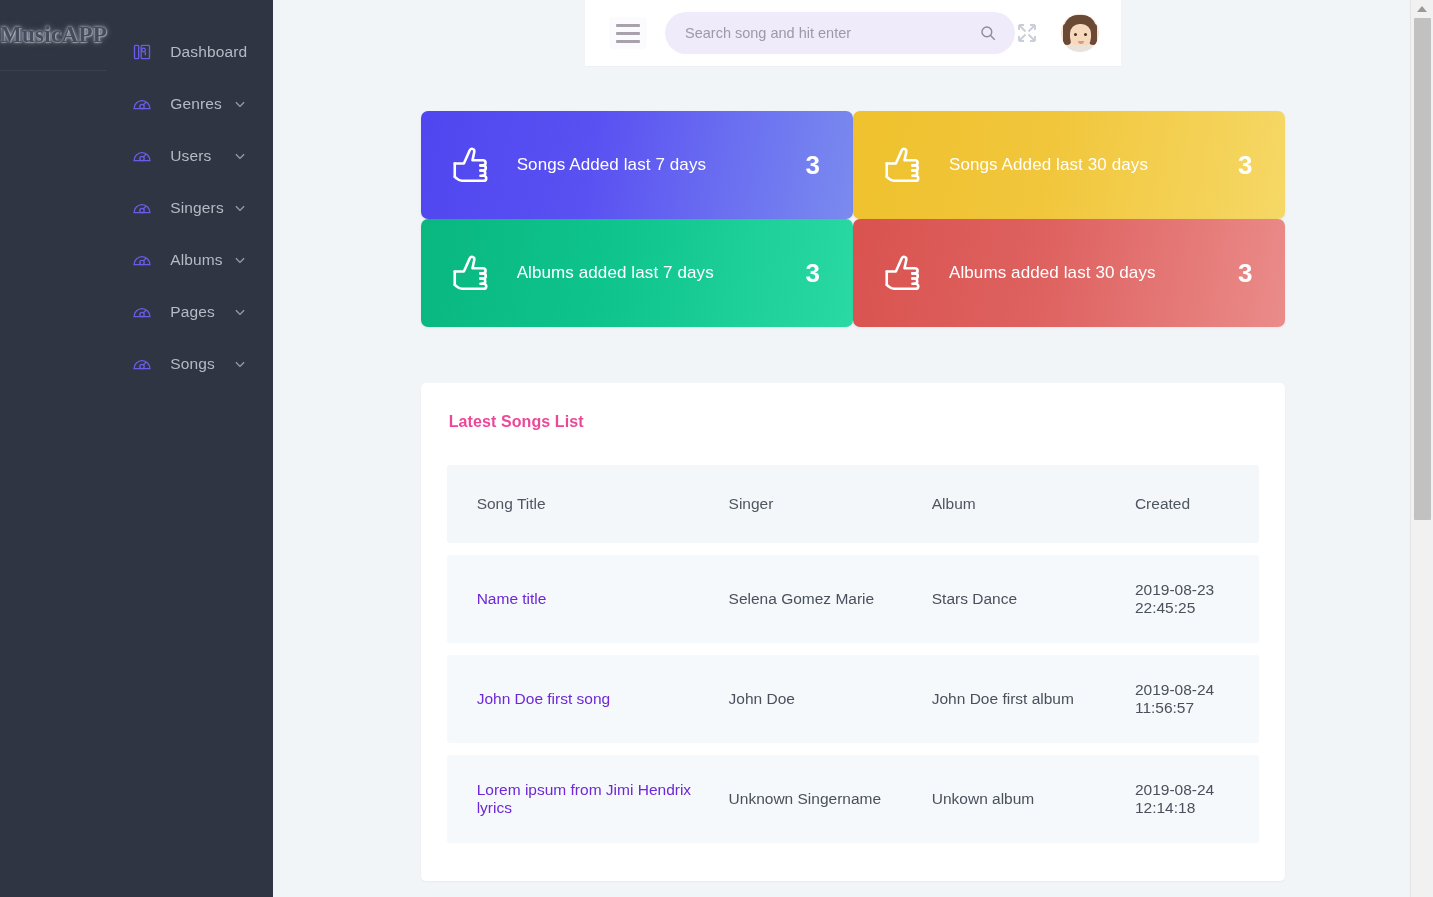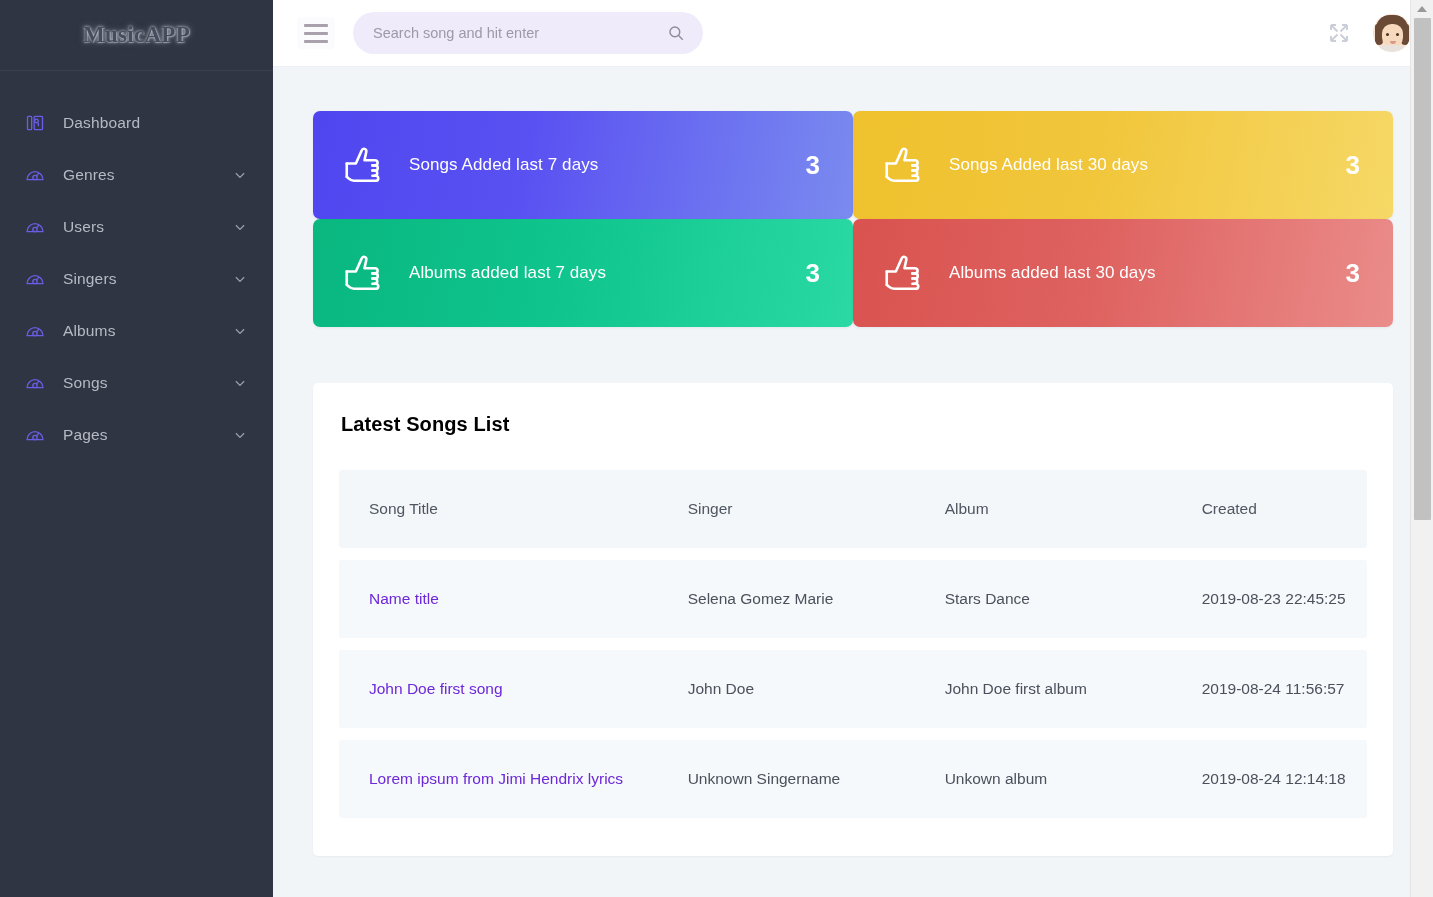--- a/index.html
+++ b/index.html
@@ -9,21 +9,21 @@
     overflow: hidden;
     font-family: "Liberation Sans", sans-serif;
     background: #ffffff;
   }
   .app { display: flex; width: 1433px; height: 897px; position: relative; }
 
   
   .sidebar {
     width: 273px; min-width: 273px; height: 897px;
     background: #2f3542;
-    display: flex; flex-direction: column;
+    display: flex; flex-direction: row;
   }
   .logo-box {
     height: 71px; min-height: 71px;
     display: flex; align-items: center; justify-content: center;
     border-bottom: 1px solid #3a4150;
   }
   .logo-text {
     font-family: "Liberation Serif", serif;
     font-size: 23px; font-weight: bold; letter-spacing: .3px;
     color: #454d5d;
@@ -44,21 +44,21 @@
   .nav-ico svg { display: block; }
   .nav-label {
     margin-left: 17px; font-size: 15.5px; color: #b6bac4;
     letter-spacing: .15px; flex: 1;
   }
   .chev { width: 14px; height: 14px; color: #9aa0ad; }
 
   
   .main {
     flex: 1; height: 897px; display: flex; flex-direction: column;
-    background: #f1f5f8; overflow: hidden; position: relative;
+    background: #f1f5f8; overflow: hidden; position: relative; align-items: center;
   }
   .topbar {
     height: 67px; min-height: 67px; background: #ffffff;
     display: flex; align-items: center; padding: 0 22px 0 24px;
     border-bottom: 1px solid #eceff3;
   }
   .burger {
     width: 38px; height: 32px; border-radius: 5px;
     display: flex; flex-direction: column; align-items: center;
     justify-content: center; gap: 5px; cursor: pointer; background: #fbfafc;
@@ -121,21 +121,21 @@
   .stat.yellow { background: linear-gradient(100deg,#efc12e 0%,#f1c63b 45%,#f6d866 100%); }
   .stat.green  { background: linear-gradient(100deg,#09b77f 0%,#0fc48d 45%,#2ad9a4 100%); }
   .stat.red    { background: linear-gradient(100deg,#d9534f 0%,#de6260 45%,#ea8c8a 100%); }
 
   
   .panel {
     margin-top: 56px; background: #ffffff; border-radius: 5px;
     padding: 30px 26px 26px 26px; box-shadow: 0 1px 2px rgba(40,50,70,.05);
   }
   .panel-title {
-    font-size: 20px; font-weight: bold; color: #000000;
+    font-size: 16px; font-weight: bold; color: #ec4899;
     letter-spacing: .1px; padding-left: 2px;
   }
   table.songs { width: 100%; border-collapse: separate; border-spacing: 0 12px; margin-top: 22px; }
   table.songs thead th {
     background: #f3f7f9; text-align: left; font-weight: 400;
     font-size: 15.5px; color: #4e5661; padding: 26px 0 26px 30px; height: 78px;
   }
   table.songs thead th:first-child { border-radius: 3px 0 0 3px; }
   table.songs thead th:last-child  { border-radius: 0 3px 3px 0; }
   table.songs tbody td {
@@ -254,37 +254,37 @@
       </div>
 
       <div class="nav-item">
         <span class="nav-ico">
           <svg viewBox="0 0 24 24" width="20" height="20" fill="none" stroke="currentColor" stroke-width="1.6">
             <path d="M2.5 17.5a9.5 9.5 0 0 1 19 0z"></path>
             <circle cx="12" cy="15" r="2.6"></circle>
             <path d="M13.6 13.2 17 9.4"></path>
           </svg>
         </span>
+        <span class="nav-label">Pages</span>
+        <span class="chev">
+          <svg viewBox="0 0 24 24" width="14" height="14" fill="none" stroke="currentColor" stroke-width="2.2">
+              <path d="M5 9l7 7 7-7"></path>
+            </svg>
+        </span>
+      </div>
+
+      <div class="nav-item">
+        <span class="nav-ico">
+          <svg viewBox="0 0 24 24" width="20" height="20" fill="none" stroke="currentColor" stroke-width="1.6">
+            <path d="M2.5 17.5a9.5 9.5 0 0 1 19 0z"></path>
+            <circle cx="12" cy="15" r="2.6"></circle>
+            <path d="M13.6 13.2 17 9.4"></path>
+          </svg>
+        </span>
         <span class="nav-label">Songs</span>
-        <span class="chev">
-          <svg viewBox="0 0 24 24" width="14" height="14" fill="none" stroke="currentColor" stroke-width="2.2">
-              <path d="M5 9l7 7 7-7"></path>
-            </svg>
-        </span>
-      </div>
-
-      <div class="nav-item">
-        <span class="nav-ico">
-          <svg viewBox="0 0 24 24" width="20" height="20" fill="none" stroke="currentColor" stroke-width="1.6">
-            <path d="M2.5 17.5a9.5 9.5 0 0 1 19 0z"></path>
-            <circle cx="12" cy="15" r="2.6"></circle>
-            <path d="M13.6 13.2 17 9.4"></path>
-          </svg>
-        </span>
-        <span class="nav-label">Pages</span>
         <span class="chev">
           <svg viewBox="0 0 24 24" width="14" height="14" fill="none" stroke="currentColor" stroke-width="2.2">
               <path d="M5 9l7 7 7-7"></path>
             </svg>
         </span>
       </div>
 
     </nav>
   </aside>
 

